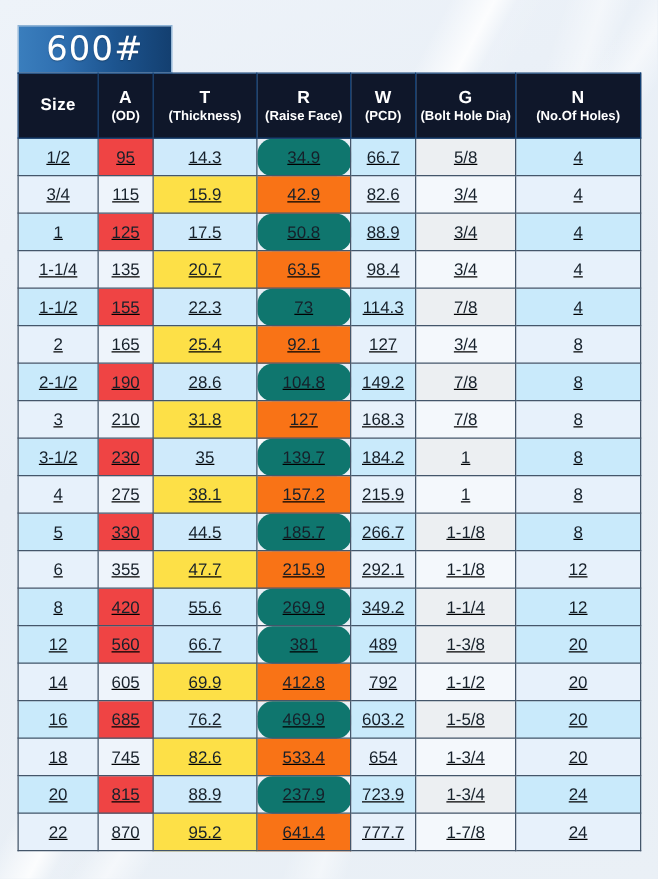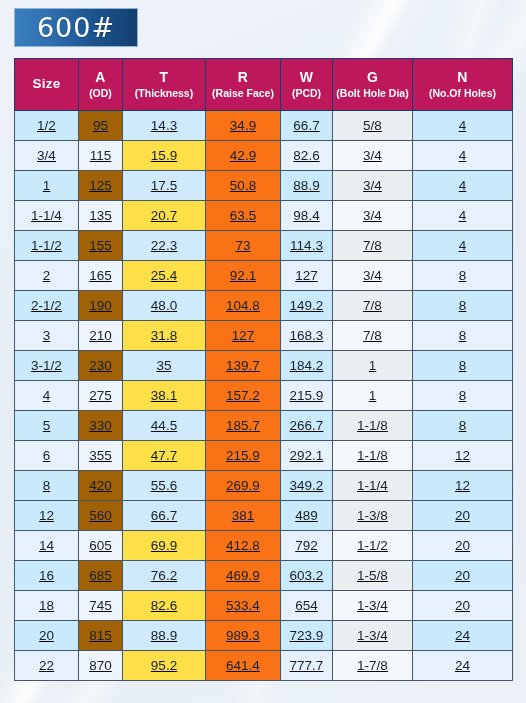--- a/index.html
+++ b/index.html
@@ -28,21 +28,21 @@
   }
   #content {
     position: relative;
     z-index: 1;
   }
 
   
   .title-wrap {
     position: absolute;
     left: 14px;
-    top: 8px;
+    top: 20px;
     text-align: center;
   }
   .title-badge {
     width: 124px;
     height: 39px;
     background: linear-gradient(to right, #3a7ebd 0%, #2f6fb0 28%, #1d5590 62%, #133f70 100%);
     border: 1px solid #8fb4d6;
     display: flex;
     align-items: center;
     justify-content: center;
@@ -72,21 +72,21 @@
     border: 1px solid #44566a;
   }
   table.spec th, table.spec td {
     border: 1px solid #44566a;
     text-align: center;
     font-size: 13px;
     color: #1d2730;
     padding: 0;
   }
   table.spec thead th {
-    background: #be185d;
+    background: #0f172a;
     color: #ffffff;
     height: 51px;
     vertical-align: middle;
     line-height: 1.25;
     border-color: #123f73;
   }
   .th-main {
     display: block;
     font-size: 14px;
     font-weight: bold;
@@ -107,23 +107,23 @@
   }
   table.spec tbody td {
     height: 29px;
     font-size: 13.5px;
     color: #16202a;
   }
   
   tbody tr.odd td  { background: #c9eafb; }
   tbody tr.even td { background: #e7f1fb; }
   
-  tbody tr.odd  td.col-a { background: #a16207; }
+  tbody tr.odd  td.col-a { background: #ef4444; }
   tbody tr.even td.col-a { background: #eef4fb; }
-  tbody tr.odd  td.col-r { background: #f97316; }
+  tbody tr.odd  td.col-r { background: #0f766e; border-radius: 12px; }
   tbody tr.even td.col-r { background: #f97316; }
   tbody tr.odd  td.col-g { background: #eceff2; }
   tbody tr.even td.col-g { background: #f4f8fc; }
   tbody tr.odd  td.col-t { background: #cfeafb; }
   tbody tr.even td.col-t { background: #fde047; }
 </style>
 </head>
 <body>
 
 <div id="page-bg"></div>
@@ -229,21 +229,21 @@
             <td class="col-a">165</td>
             <td class="col-t">25.4</td>
             <td class="col-r">92.1</td>
             <td class="col-w">127</td>
             <td class="col-g">3/4</td>
             <td class="col-n">8</td>
           </tr>
           <tr class="odd">
             <td class="col-size">2-1/2</td>
             <td class="col-a">190</td>
-            <td class="col-t">48.0</td>
+            <td class="col-t">28.6</td>
             <td class="col-r">104.8</td>
             <td class="col-w">149.2</td>
             <td class="col-g">7/8</td>
             <td class="col-n">8</td>
           </tr>
           <tr class="even">
             <td class="col-size">3</td>
             <td class="col-a">210</td>
             <td class="col-t">31.8</td>
             <td class="col-r">127</td>
@@ -329,21 +329,21 @@
             <td class="col-t">82.6</td>
             <td class="col-r">533.4</td>
             <td class="col-w">654</td>
             <td class="col-g">1-3/4</td>
             <td class="col-n">20</td>
           </tr>
           <tr class="odd">
             <td class="col-size">20</td>
             <td class="col-a">815</td>
             <td class="col-t">88.9</td>
-            <td class="col-r">989.3</td>
+            <td class="col-r">237.9</td>
             <td class="col-w">723.9</td>
             <td class="col-g">1-3/4</td>
             <td class="col-n">24</td>
           </tr>
           <tr class="even">
             <td class="col-size">22</td>
             <td class="col-a">870</td>
             <td class="col-t">95.2</td>
             <td class="col-r">641.4</td>
             <td class="col-w">777.7</td>

